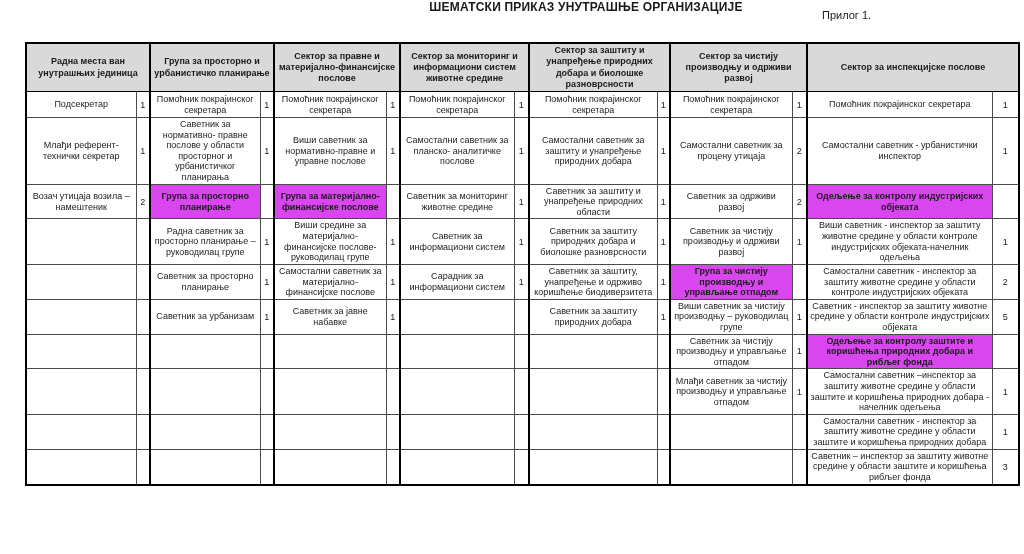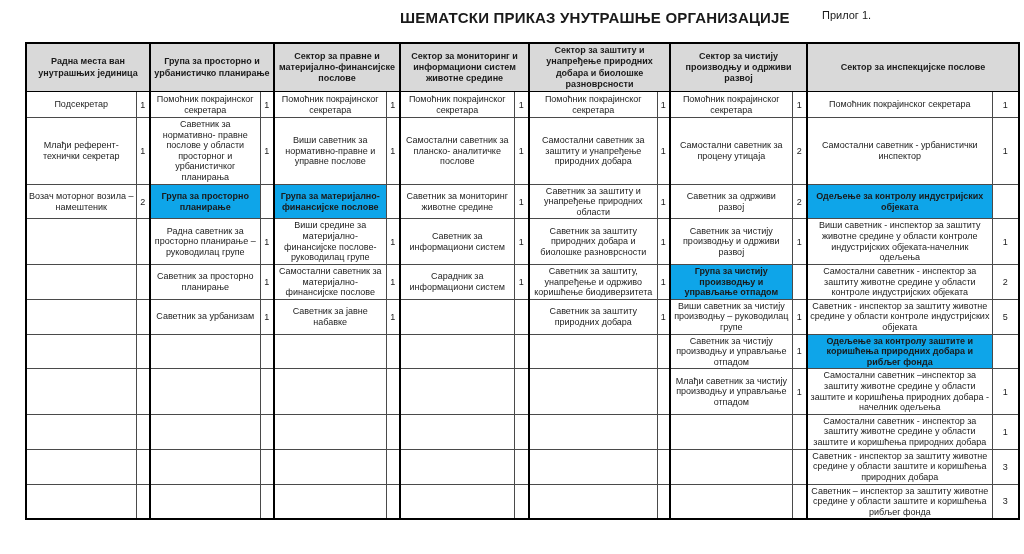--- a/index.html
+++ b/index.html
@@ -10,25 +10,25 @@
   body {
     width: 1024px;
     height: 554px;
     position: relative;
     overflow: hidden;
     font-family: "Liberation Sans", "DejaVu Sans", sans-serif;
     color: #1c1c1c;
   }
   .doc-title {
     position: absolute;
-    top: 9px;
+    top: 0;
     left: 400px;
     width: 372px;
     text-align: center;
-    font-size: 15px;
+    font-size: 12px;
     font-weight: bold;
     letter-spacing: 0.2px;
     color: #1a1a1a;
     white-space: nowrap;
   }
   .attachment {
     position: absolute;
     top: 9px;
     left: 822px;
     font-size: 11px;
@@ -68,21 +68,21 @@
     font-size: 9px;
     line-height: 1.18;
   }
   table.org td.cell-num {
     font-size: 9px;
   }
   table.org td.sep {
     border-right: 2px solid #000;
   }
   table.org td.group {
-    background: #0ea5e9;
+    background: #d946ef;
     font-weight: bold;
     color: #1a1a1a;
   }
   table.org tbody tr {
     height: 26px;
   }
 </style>
 </head>
 <body>
 
@@ -145,21 +145,21 @@
         <td class="cell-text">Самостални саветник за планско- аналитичке послове</td>
         <td class="cell-num sep">1</td>
         <td class="cell-text">Самостални саветник за заштиту и унапређење природних добара</td>
         <td class="cell-num sep">1</td>
         <td class="cell-text">Самостални саветник за процену утицаја</td>
         <td class="cell-num sep">2</td>
         <td class="cell-text">Самостални саветник - урбанистички инспектор</td>
         <td class="cell-num sep">1</td>
       </tr>
       <tr>
-        <td class="cell-text">Возач моторног возила – намештеник</td>
+        <td class="cell-text">Возач утицаја возила – намештеник</td>
         <td class="cell-num sep">2</td>
         <td class="cell-text group">Група за просторно планирање</td>
         <td class="cell-num sep"></td>
         <td class="cell-text group">Група за материјално-финансијске послове</td>
         <td class="cell-num sep"></td>
         <td class="cell-text">Саветник за мониторинг животне средине</td>
         <td class="cell-num sep">1</td>
         <td class="cell-text">Саветник за заштиту и унапређење природних области</td>
         <td class="cell-num sep">1</td>
         <td class="cell-text">Саветник за одрживи развој</td>
@@ -269,33 +269,17 @@
         <td class="cell-text"></td>
         <td class="cell-num sep"></td>
         <td class="cell-text"></td>
         <td class="cell-num sep"></td>
         <td class="cell-text"></td>
         <td class="cell-num sep"></td>
         <td class="cell-text"></td>
         <td class="cell-num sep"></td>
         <td class="cell-text"></td>
         <td class="cell-num sep"></td>
-        <td class="cell-text">Саветник - инспектор за заштиту животне средине у области заштите и коришћења природних добара</td>
-        <td class="cell-num sep">3</td>
-      </tr>
-      <tr>
-        <td class="cell-text"></td>
-        <td class="cell-num sep"></td>
-        <td class="cell-text"></td>
-        <td class="cell-num sep"></td>
-        <td class="cell-text"></td>
-        <td class="cell-num sep"></td>
-        <td class="cell-text"></td>
-        <td class="cell-num sep"></td>
-        <td class="cell-text"></td>
-        <td class="cell-num sep"></td>
-        <td class="cell-text"></td>
-        <td class="cell-num sep"></td>
         <td class="cell-text">Саветник – инспектор за заштиту животне средине у области заштите и коришћења рибљег фонда</td>
         <td class="cell-num sep">3</td>
       </tr>
     </tbody>
 </table>
 
 </body></html>

